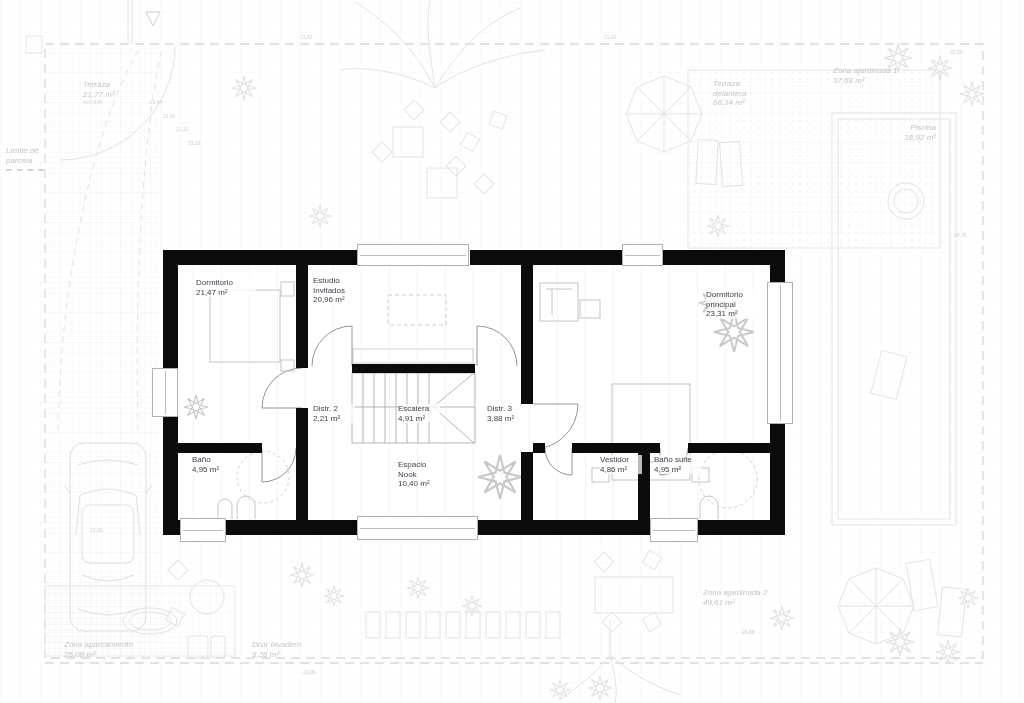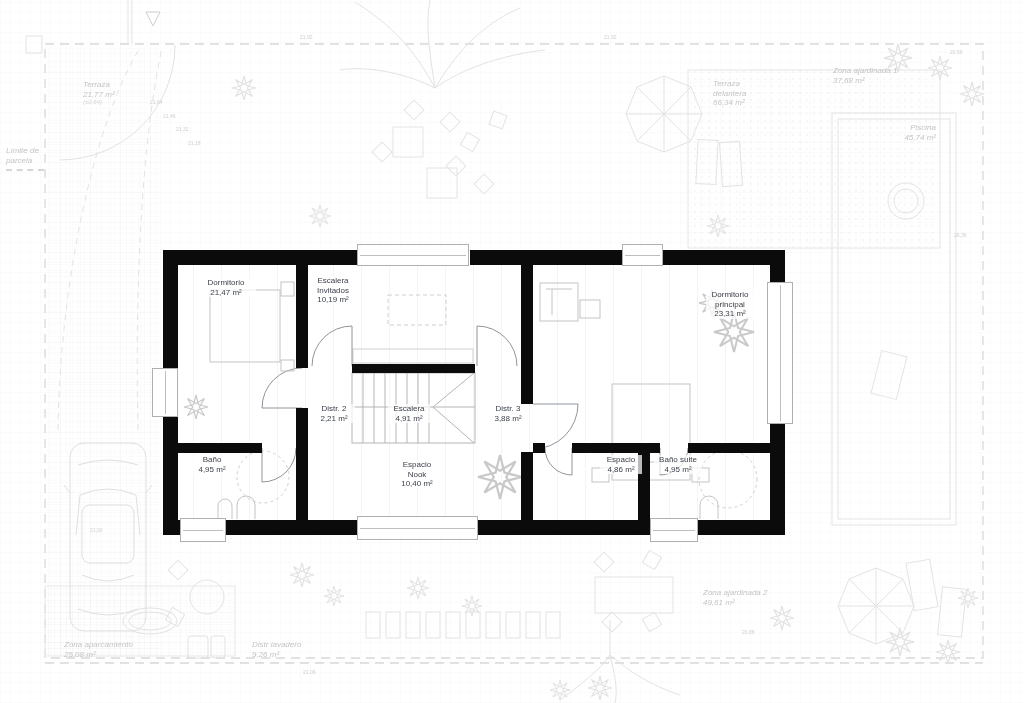--- a/index.html
+++ b/index.html
@@ -13,21 +13,21 @@
   #interior{position:absolute;left:165px;top:252px;width:618px;height:281px;background:#fff;
     background-image:repeating-linear-gradient(90deg, rgba(70,70,70,0.06) 0 1px, transparent 1px 28px);}
   
   .w{position:absolute;background:#0b0b0b;z-index:5;}
   
   .win{position:absolute;background:#fff;border:1px solid #b0b0b0;z-index:6;box-sizing:border-box;}
   .win-h::after{content:'';position:absolute;left:2px;right:2px;top:50%;border-top:1px solid #bdbdbd;}
   .win-v::after{content:'';position:absolute;top:2px;bottom:2px;left:50%;border-left:1px solid #bdbdbd;}
   
   .rl{position:absolute;z-index:7;font-size:8px;line-height:1.2;color:#3d424a;background:rgba(255,255,255,0.72);}
-  .rl .nm,.rl .ar{display:block;text-align:center;}
+  .rl .nm,.rl .ar{display:block;}
   
   .sl{position:absolute;z-index:2;font-size:8px;line-height:1.2;color:#c4c4c4;}
   .sl .nm,.sl .ar,.sl .lv{display:block;font-style:italic;}
   .sl .lv{font-size:6px;color:#d4d4d4;}
   .dash-sample{display:block;width:38px;margin-top:4px;border-top:2px dashed #d6d6d6;}
   
   .dim{position:absolute;z-index:2;font-size:5px;color:#cfcfcf;}
   #site-svg{z-index:1;} #house-svg{z-index:4;}
 </style>
 </head>
@@ -265,49 +265,49 @@
   <div class="win win-v" style="left:767px;top:282px;width:26px;height:142px"></div>
   <div class="win win-h" style="left:180px;top:518px;width:46px;height:24px"></div>
   <div class="win win-h" style="left:650px;top:518px;width:48px;height:24px"></div>
   <div class="win win-h" style="left:357px;top:516px;width:121px;height:24px"></div>
 
   <div class="rl" style="left:196px;top:278px;width:60px">
     <span class="nm">Dormitorio</span>
       <span class="ar">21,47 m²</span>
     </div>
   <div class="rl" style="left:313px;top:276px;width:40px">
-    <span class="nm">Escalera Invitados</span>
-      <span class="ar">10,19 m²</span>
+    <span class="nm">Estudio Invitados</span>
+      <span class="ar">20,96 m²</span>
     </div>
   <div class="rl" style="left:313px;top:404px;width:42px">
     <span class="nm">Distr. 2</span>
       <span class="ar">2,21 m²</span>
     </div>
-  <div class="rl" style="left:388px;top:404px;width:42px">
+  <div class="rl" style="left:398px;top:404px;width:42px">
     <span class="nm">Escalera</span>
       <span class="ar">4,91 m²</span>
     </div>
   <div class="rl" style="left:487px;top:404px;width:42px">
     <span class="nm">Distr. 3</span>
       <span class="ar">3,88 m²</span>
     </div>
   <div class="rl" style="left:706px;top:290px;width:48px">
     <span class="nm">Dormitorio principal</span>
       <span class="ar">23,31 m²</span>
     </div>
   <div class="rl" style="left:192px;top:455px;width:40px">
     <span class="nm">Baño</span>
       <span class="ar">4,95 m²</span>
     </div>
   <div class="rl" style="left:398px;top:460px;width:38px">
     <span class="nm">Espacio Nook</span>
       <span class="ar">10,40 m²</span>
     </div>
   <div class="rl" style="left:600px;top:455px;width:42px">
-    <span class="nm">Espacio</span>
+    <span class="nm">Vestidor</span>
       <span class="ar">4,86 m²</span>
     </div>
   <div class="rl" style="left:654px;top:455px;width:48px">
     <span class="nm">Baño suite</span>
       <span class="ar">4,95 m²</span>
     </div>
 
   <div class="sl" style="left:83px;top:80px">
     <span class="nm">Terraza</span>
       <span class="ar">21,77 m²</span>
@@ -320,21 +320,21 @@
   <div class="sl" style="left:713px;top:79px;width:44px">
     <span class="nm">Terraza delantera</span>
       <span class="ar">66,34 m²</span>
     </div>
   <div class="sl" style="left:833px;top:66px;width:80px">
     <span class="nm">Zona ajardinada 1</span>
       <span class="ar">37,68 m²</span>
     </div>
   <div class="sl" style="left:896px;top:123px;width:40px;text-align:right">
     <span class="nm">Piscina</span>
-      <span class="ar">45,74 m²</span>
+      <span class="ar">18,92 m²</span>
     </div>
   <div class="sl" style="left:64px;top:640px;width:90px">
     <span class="nm">Zona aparcamiento</span>
       <span class="ar">25,08 m²</span>
     </div>
   <div class="sl" style="left:252px;top:640px;width:80px">
     <span class="nm">Distr lavadero</span>
       <span class="ar">9,26 m²</span>
     </div>
   <div class="sl" style="left:703px;top:588px;width:90px">

